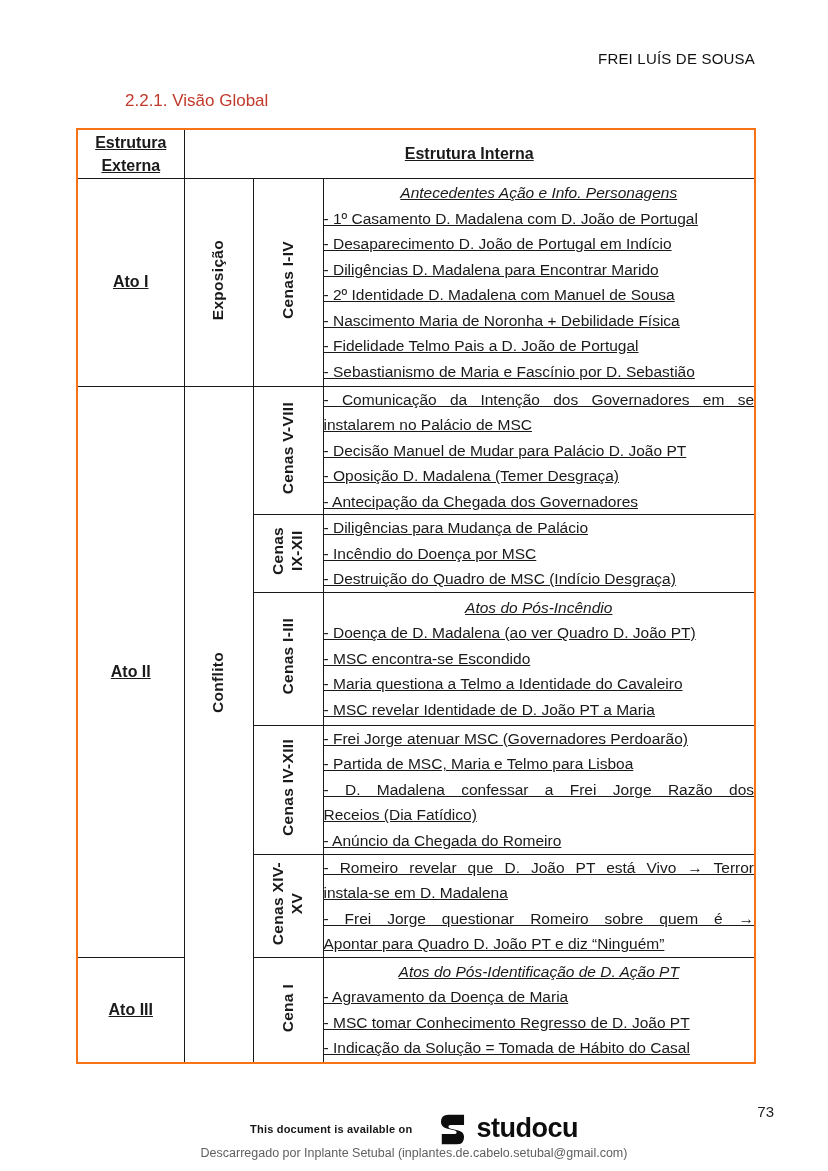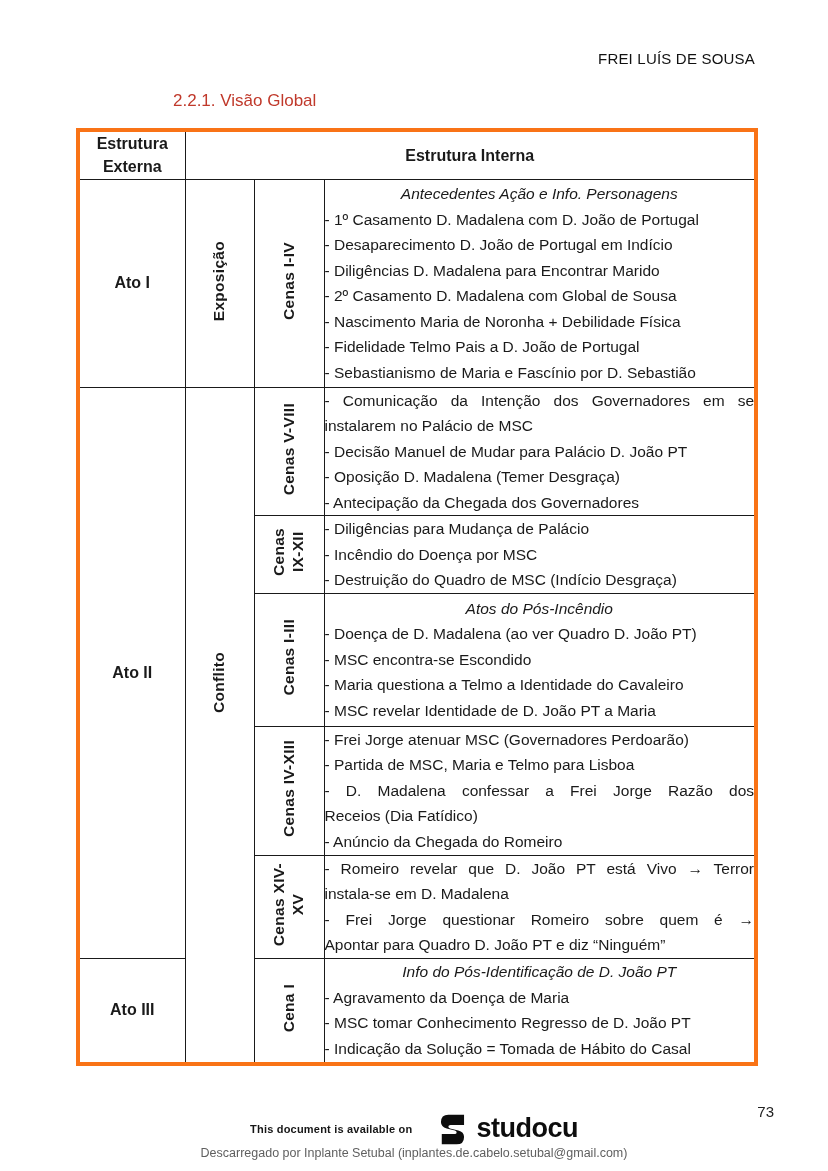--- a/index.html
+++ b/index.html
@@ -5,30 +5,30 @@
   html,body{margin:0;padding:0;background:#ffffff;}
   .page{
     position:relative;width:828px;height:1171px;background:#ffffff;
     font-family:"Liberation Sans","DejaVu Sans",sans-serif;color:#1a1a1a;overflow:hidden;
   }
   .doc-header{
     position:absolute;top:50px;right:73px;font-size:15px;font-weight:500;
     letter-spacing:.2px;color:#111;
   }
   .section-heading{
-    position:absolute;top:91px;left:125px;font-size:17px;color:#c0392b;margin-left:48px;
+    position:absolute;top:91px;left:125px;font-size:17px;color:#c0392b;
   }
   table.gtable{
     position:absolute;left:76px;top:128px;width:678px;
     border-collapse:collapse;table-layout:fixed;
   }
   .gtable td{
     border:1.6px solid #1a1a1a;padding:0;vertical-align:middle;overflow:hidden;
   }
-  .gtable{border:4px solid #f97316;}
+  .gtable{border:2px solid #f97316;text-decoration:underline;}
   col.c1{width:107px}col.c2{width:69px}col.c3{width:70px}col.c4{width:432px}
   tr.r-head{height:49px}
   tr.r-a1{height:208px}
   tr.r-s1{height:128px}
   tr.r-s2{height:77px}
   tr.r-s3{height:133px}
   tr.r-s4{height:129px}
   tr.r-s5{height:102px}
   tr.r-a3{height:106px}
   .th-cell{font-weight:bold;font-size:16px;text-align:center;line-height:23px;}
@@ -82,21 +82,21 @@
 
     <tr class="r-a1">
       <td class="act-cell">Ato I</td>
       <td class="v-cell"><span class="vlabel">Exposição</span></td>
       <td class="v-cell"><span class="vlabel">Cenas I-IV</span></td>
       <td class="content-cell">
         <p class="ci">Antecedentes Ação e Info. Personagens</p>
         <p>- 1º Casamento D. Madalena com D. João de Portugal</p>
         <p>- Desaparecimento D. João de Portugal em Indício</p>
         <p>- Diligências D. Madalena para Encontrar Marido</p>
-        <p>- 2º Casamento D. Madalena com Global de Sousa</p>
+        <p>- 2º Identidade D. Madalena com Manuel de Sousa</p>
         <p>- Nascimento Maria de Noronha + Debilidade Física</p>
         <p>- Fidelidade Telmo Pais a D. João de Portugal</p>
         <p>- Sebastianismo de Maria e Fascínio por D. Sebastião</p>
       </td>
     </tr>
 
     <tr class="r-s1">
       <td class="act-cell" rowspan="5">Ato II</td>
       <td class="v-cell" rowspan="6">
             <div class="nudge-up"><span class="vlabel">Conflito</span></div>
@@ -151,21 +151,21 @@
         <p>instala-se em D. Madalena</p>
         <p class="jl">- Frei Jorge questionar Romeiro sobre quem é →</p>
         <p>Apontar para Quadro D. João PT e diz “Ninguém”</p>
       </td>
     </tr>
 
     <tr class="r-a3">
       <td class="act-cell">Ato III</td>
       <td class="v-cell"><span class="vlabel">Cena I</span></td>
       <td class="content-cell">
-        <p class="ci">Info do Pós-Identificação de D. João PT</p>
+        <p class="ci">Atos do Pós-Identificação de D. Ação PT</p>
         <p>- Agravamento da Doença de Maria</p>
         <p>- MSC tomar Conhecimento Regresso de D. João PT</p>
         <p>- Indicação da Solução = Tomada de Hábito do Casal</p>
       </td>
     </tr>
   </tbody>
     </table>
 
   <div class="page-num">73</div>
 

